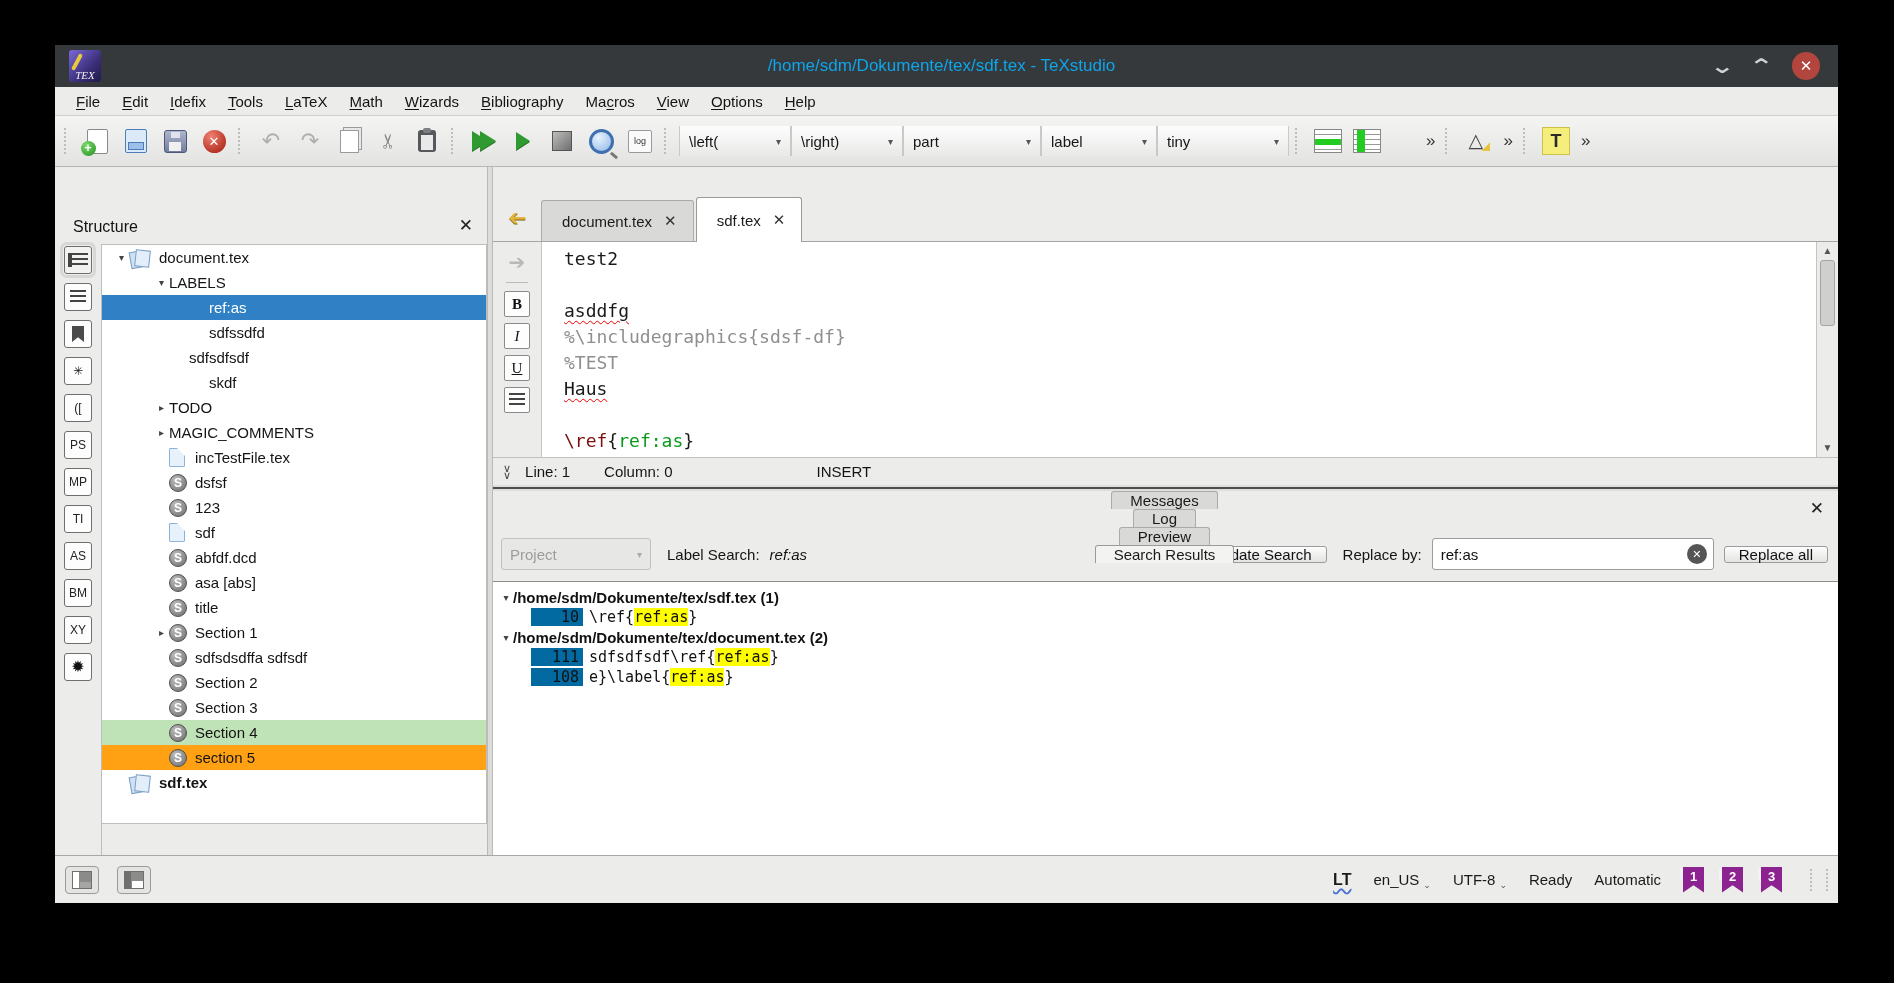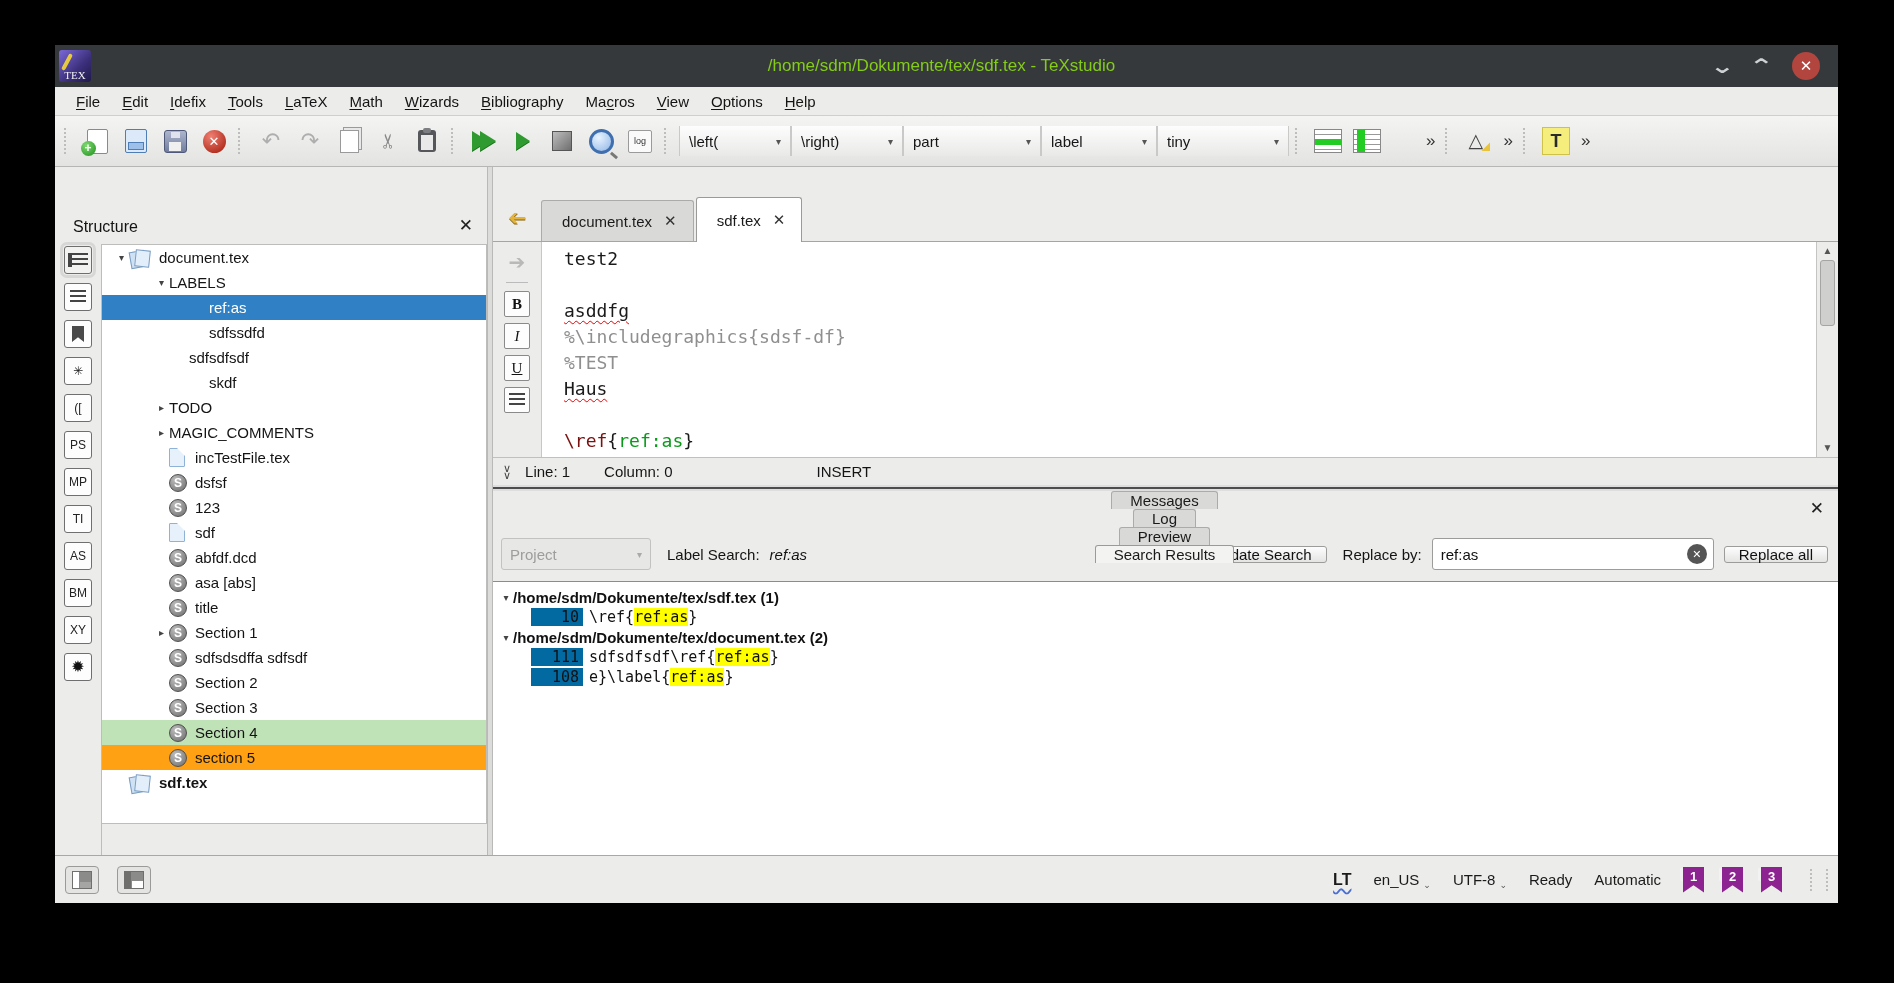--- a/index.html
+++ b/index.html
@@ -1,24 +1,24 @@
 <!DOCTYPE html>
 <html><head>
 <meta charset="utf-8">
 <style>
   html,body{margin:0;padding:0;background:#000;}
   .stage{position:relative;width:1894px;height:983px;background:#000;font-family:"Liberation Sans","DejaVu Sans",sans-serif;overflow:hidden;}
   .window{position:absolute;left:55px;top:45px;width:1783px;height:858px;display:flex;flex-direction:column;background:#ececeb;}
 
   
   .titlebar{height:42px;background:#35393c;display:flex;align-items:center;color:#e8e8e8;position:relative;flex:0 0 auto;}
-  .app-icon{width:32px;height:32px;margin-left:4px;border-radius:3px;background:linear-gradient(135deg,#7b68d8 0%,#3b2f7a 60%,#201a4a 100%);position:relative;display:flex;align-items:flex-end;justify-content:center;overflow:hidden;}
+  .app-icon{width:32px;height:32px;margin-left:14px;border-radius:3px;background:linear-gradient(135deg,#7b68d8 0%,#3b2f7a 60%,#201a4a 100%);position:relative;display:flex;align-items:flex-end;justify-content:center;overflow:hidden;font-style:italic;}
   .app-icon:before{content:"";position:absolute;left:6px;top:3px;width:4px;height:18px;background:#e7c93f;transform:rotate(28deg);border-radius:2px;}
   .app-icon .tex{font-family:"Liberation Serif",serif;font-size:11px;color:#f2f2f2;line-height:13px;}
-  .tb-title{position:absolute;left:0;right:10px;text-align:center;font-size:17px;color:#84cc16;pointer-events:none;}
+  .tb-title{position:absolute;left:0;right:10px;text-align:center;font-size:17px;color:#0ea5e9;pointer-events:none;}
   .win-controls{margin-left:auto;display:flex;align-items:center;gap:22px;padding-right:18px;z-index:2;}
   .wc-chevron{color:#cfd2d4;font-size:20px;line-height:20px;font-weight:bold;transform:scaleX(1.5);}
   .wc-close{width:28px;height:28px;border-radius:50%;background:#b3453f;color:#fff;display:flex;align-items:center;justify-content:center;font-size:15px;font-weight:bold;}
 
   
   .menubar{height:28px;background:#ececeb;border-bottom:1px solid #cfcfce;display:flex;align-items:center;padding-left:10px;flex:0 0 auto;}
   .menu-item{padding:0 11px;font-size:15px;color:#141414;}
   .menu-item u{text-decoration:underline;text-underline-offset:2px;}
 
   

